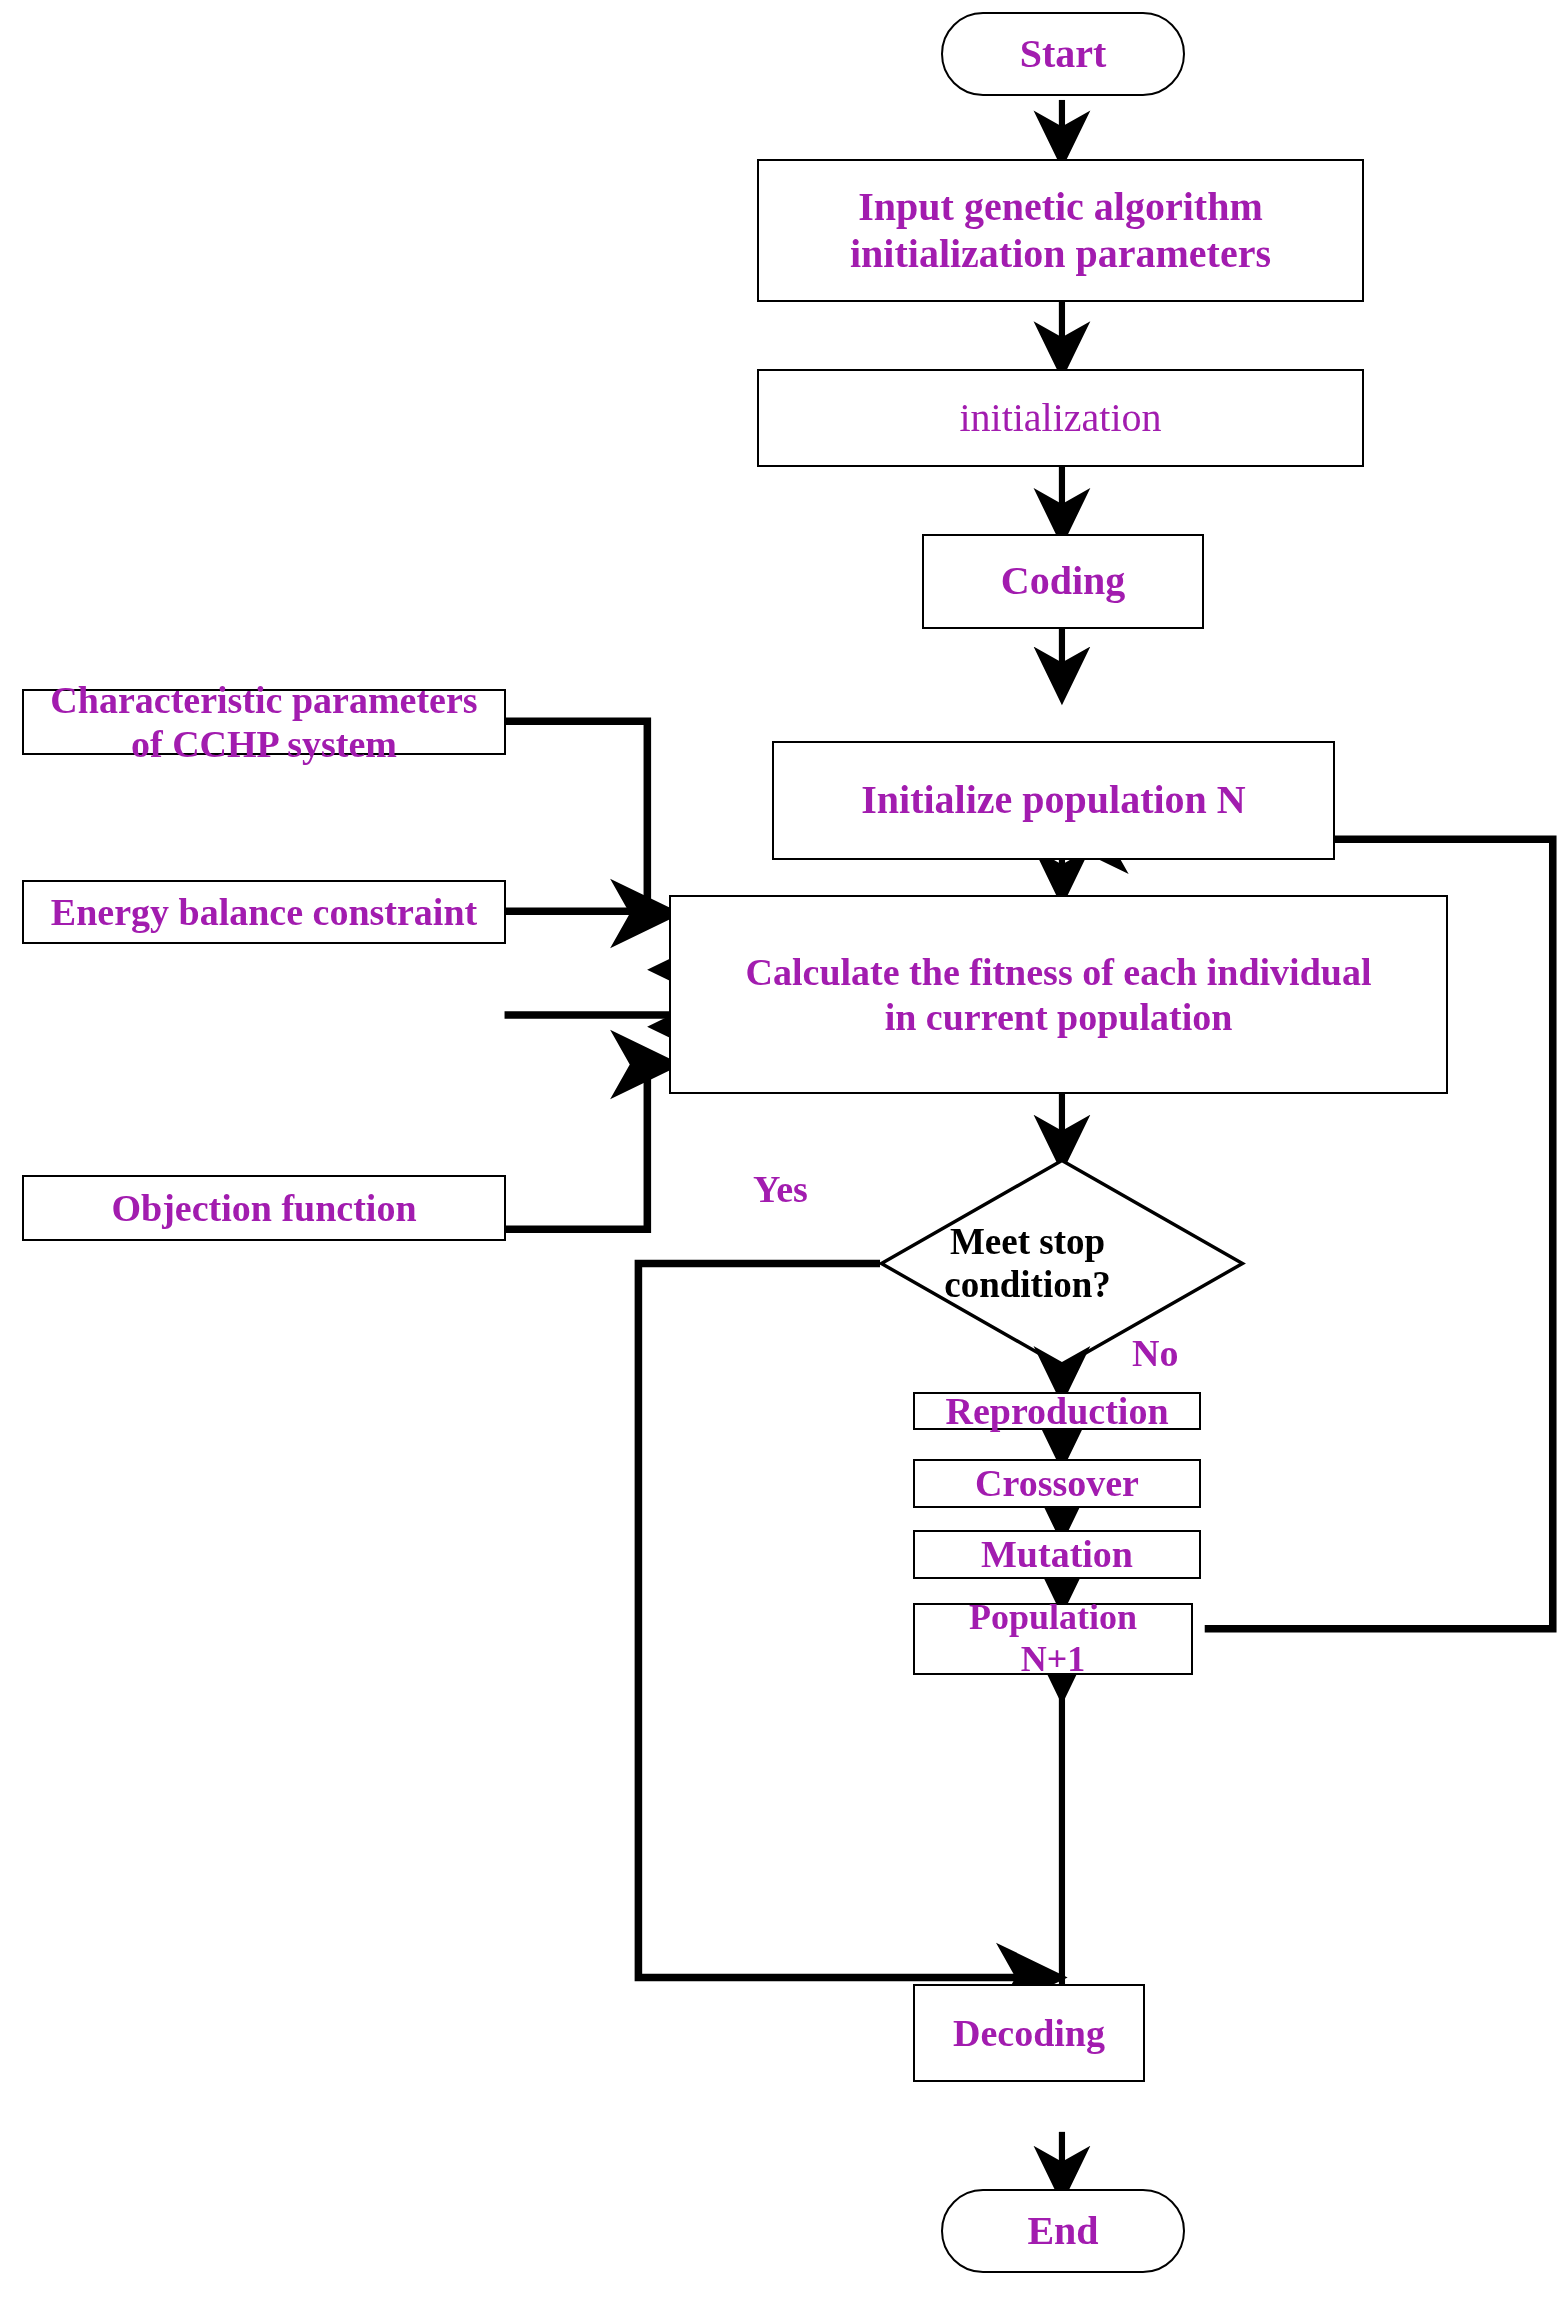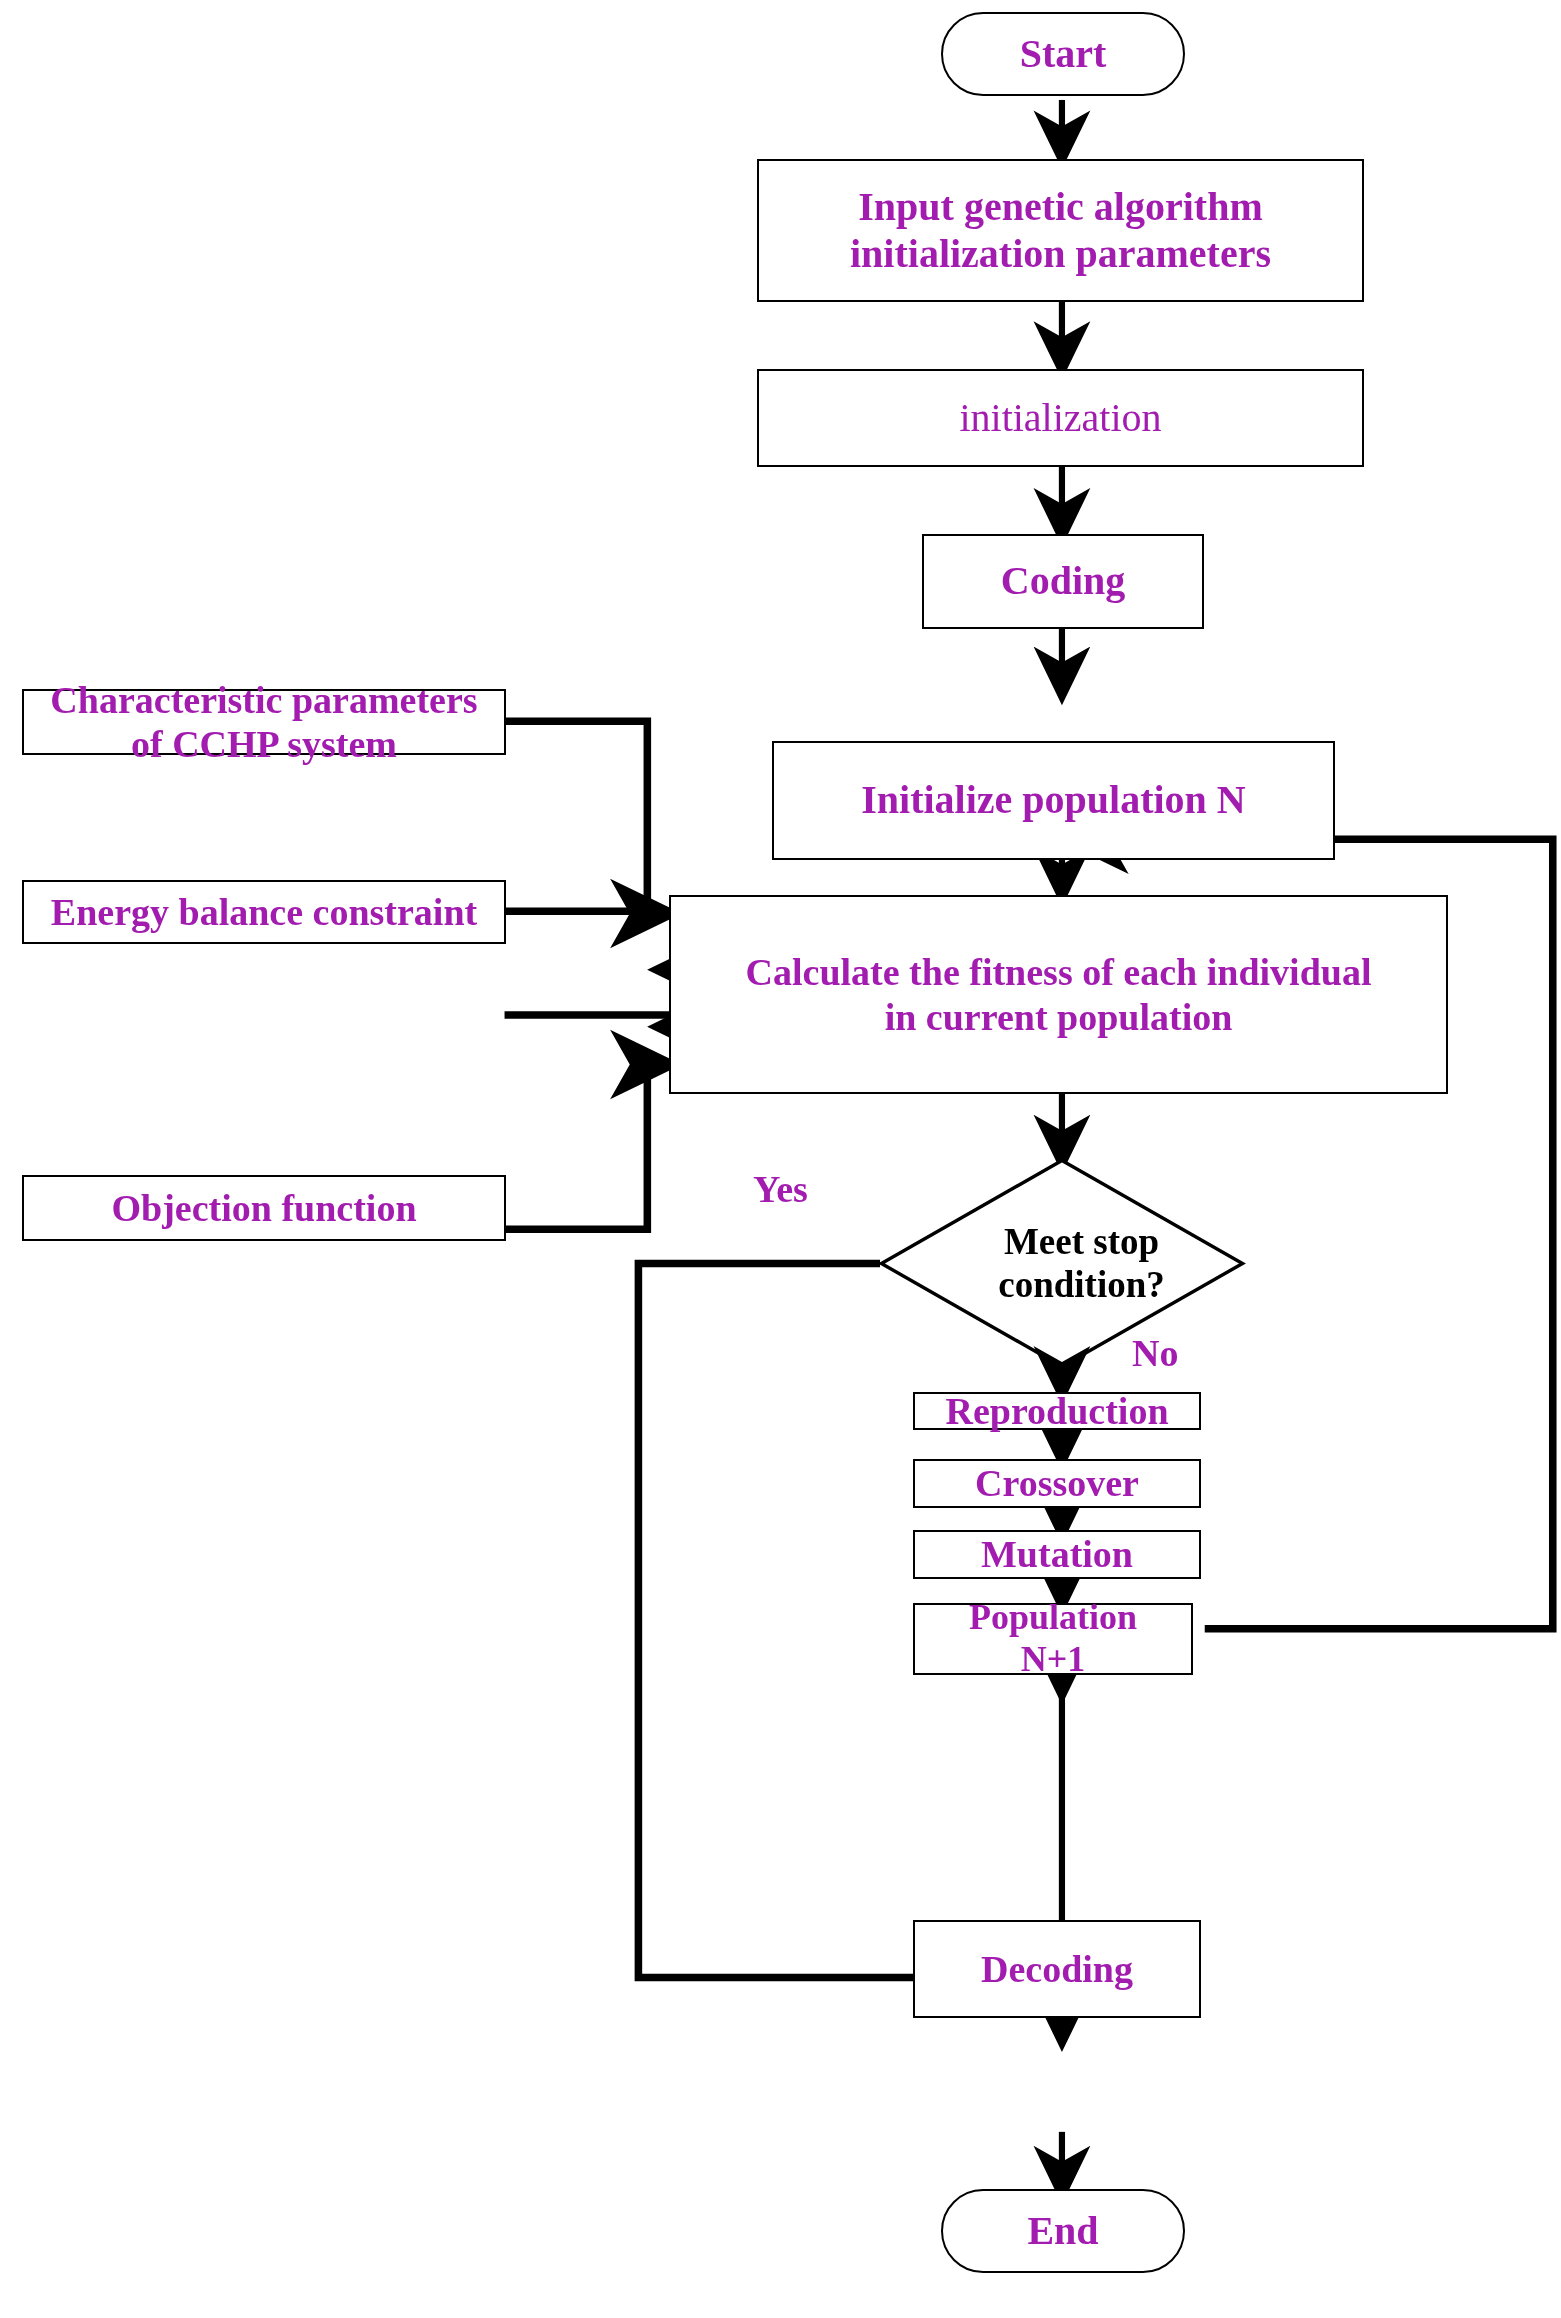--- a/index.html
+++ b/index.html
@@ -160,21 +160,21 @@
 
   <div class="node proc f56" style="left:22px; top:1175px; width:484px; height:66px;">
     <span>Objection function</span>
   </div>
 
   <div class="node proc f56" style="left:669px; top:895px; width:779px; height:199px;">
     <span>Calculate the fitness of each individual
 in  current population</span>
   </div>
 
-  <div class="diamond-label f54" style="left:965px; top:1205px; width:233px; height:117px;">
+  <div class="diamond-label f54" style="left:911px; top:1205px; width:233px; height:117px;">
     <span>Meet stop
 condition?</span>
   </div>
 
   <div class="node proc f56" style="left:913px; top:1392px; width:288px; height:38px;">
     <span>Reproduction</span>
   </div>
 
   <div class="node proc f56" style="left:913px; top:1459px; width:288px; height:49px;">
     <span>Crossover</span>
@@ -182,21 +182,21 @@
 
   <div class="node proc f56" style="left:913px; top:1530px; width:288px; height:49px;">
     <span>Mutation</span>
   </div>
 
   <div class="node proc f52" style="left:913px; top:1603px; width:280px; height:72px;">
     <span>Population
 N+1</span>
   </div>
 
-  <div class="node proc f56" style="left:913px; top:1920px; width:288px; height:98px;">
+  <div class="node proc f56" style="left:913px; top:1984px; width:232px; height:98px;">
     <span>Decoding</span>
   </div>
 
   <div class="node term f58" style="left:941px; top:2189px; width:244px; height:84px;">
     <span>End</span>
   </div>
 
   <div class="edge-label f56" style="left:753px; top:1167px;">Yes</div>
 
   <div class="edge-label f56" style="left:1132px; top:1331px;">No</div>

